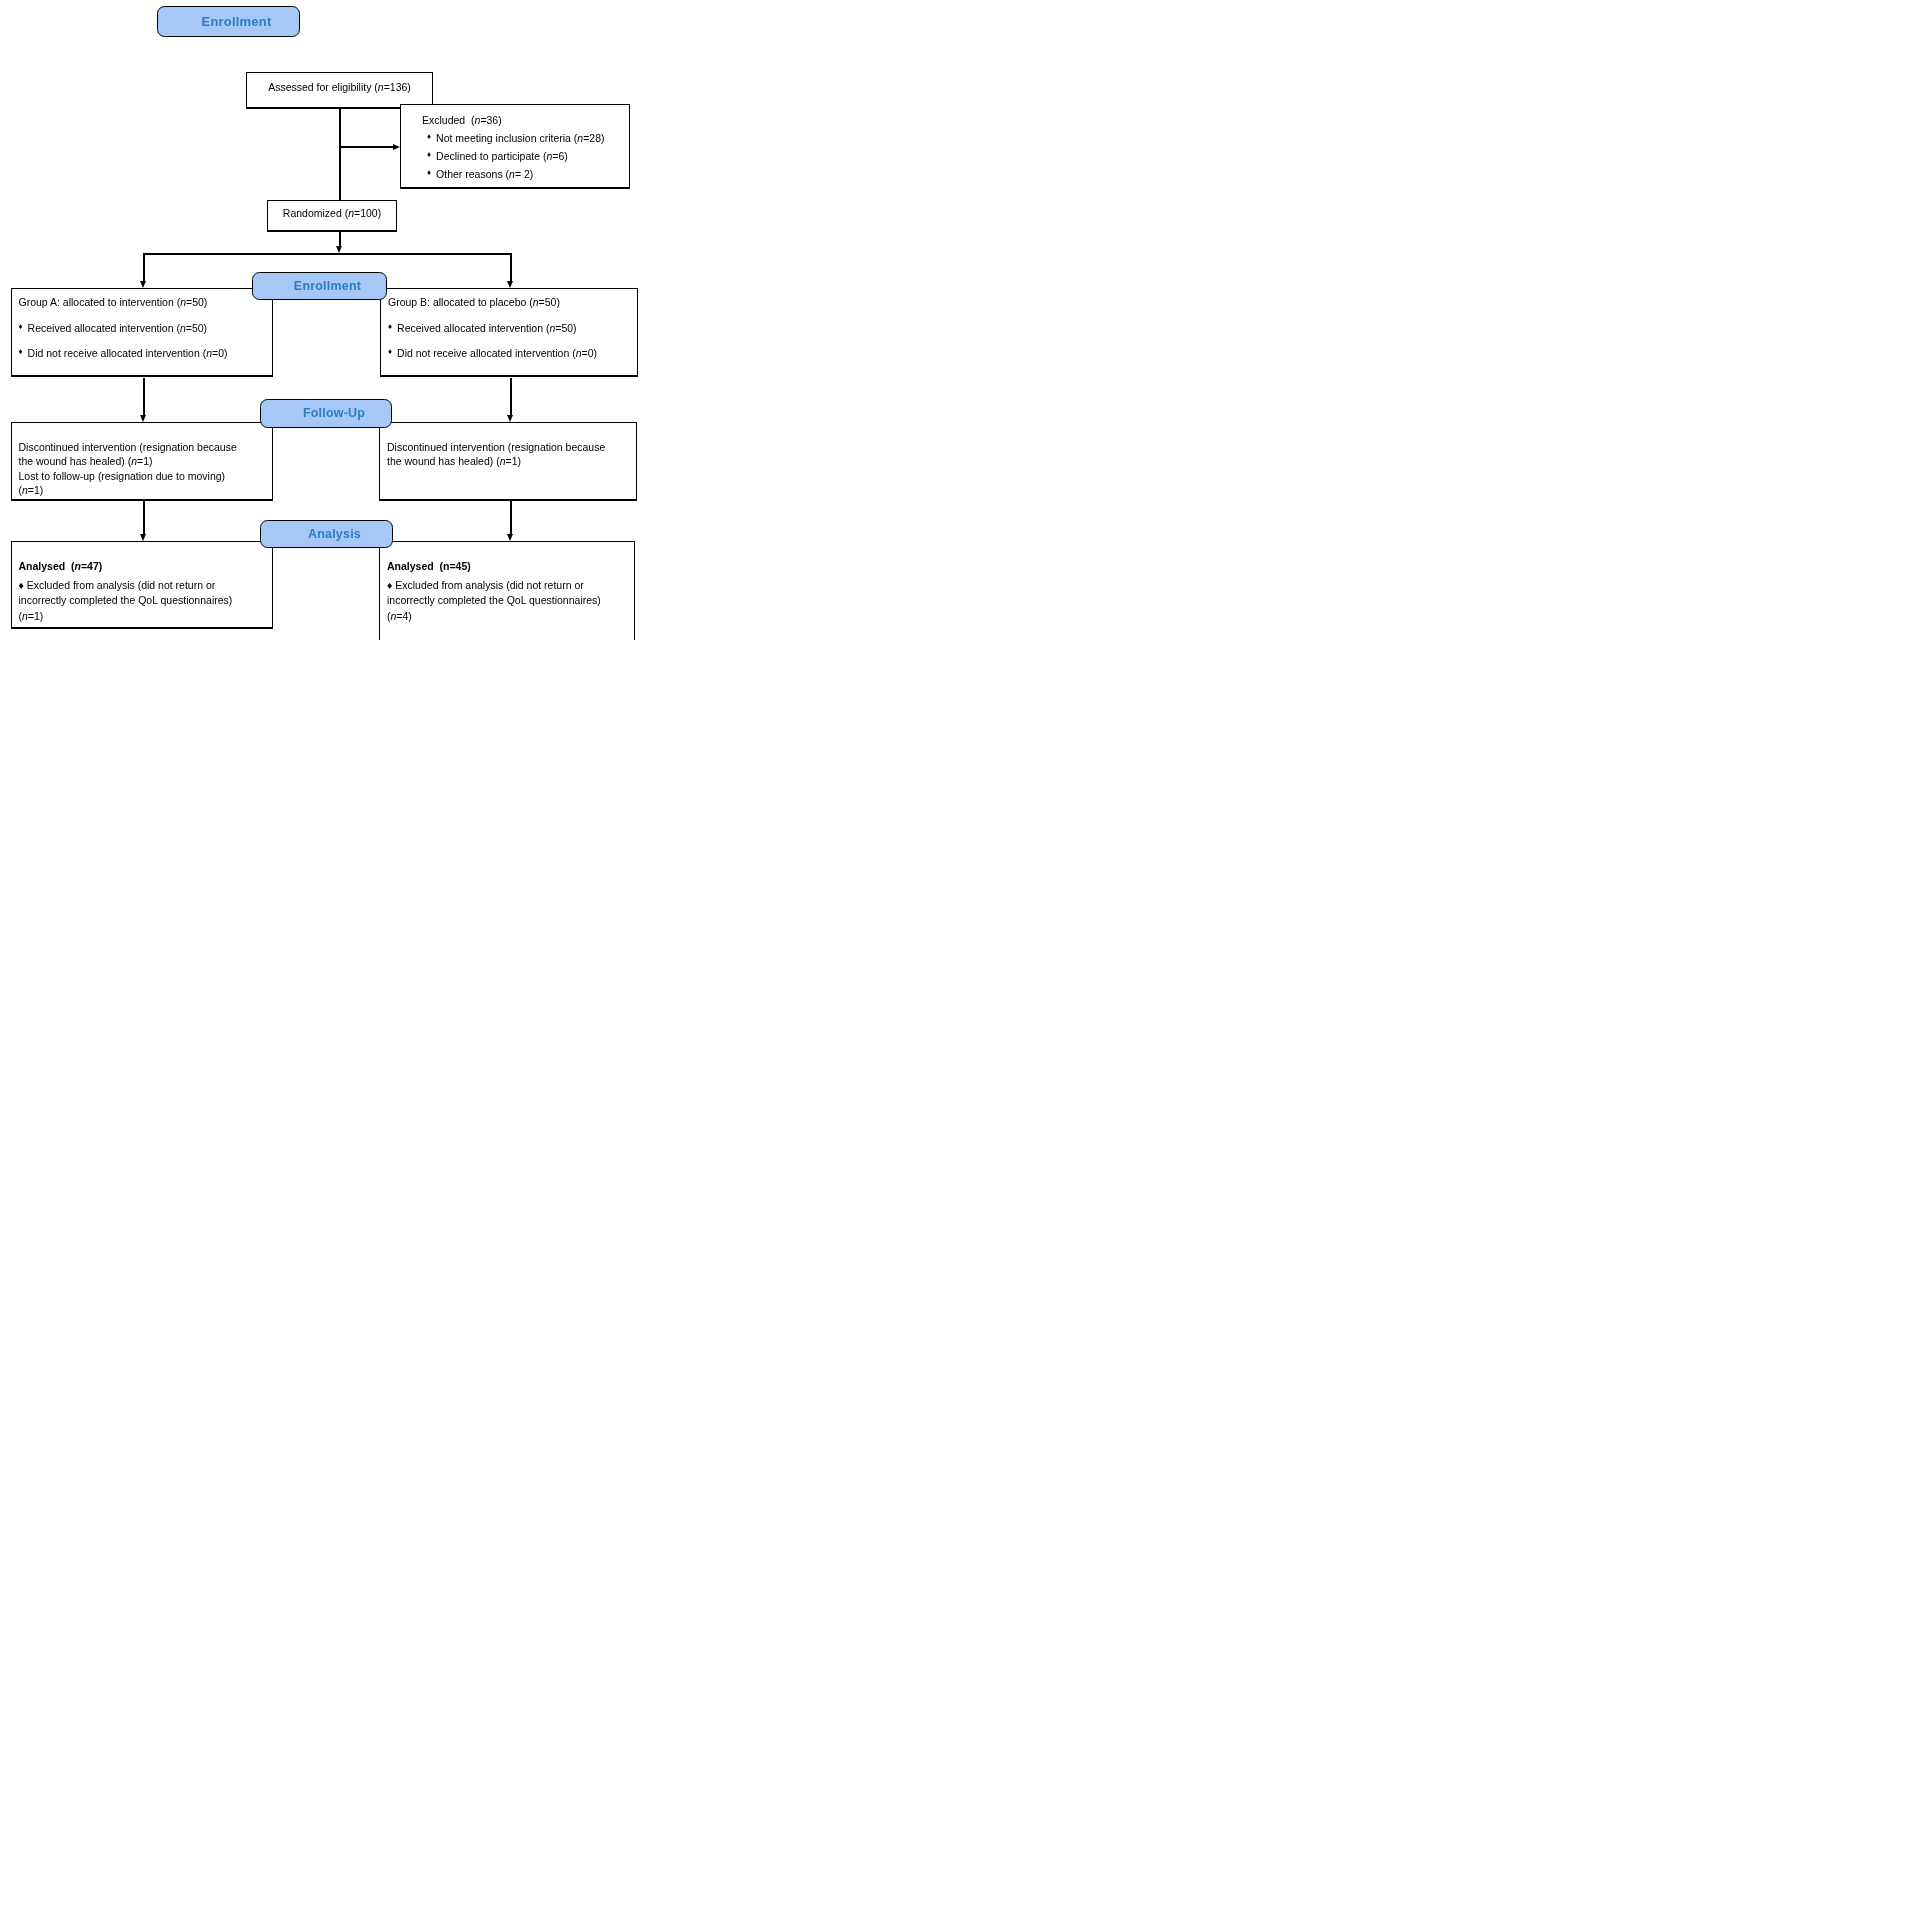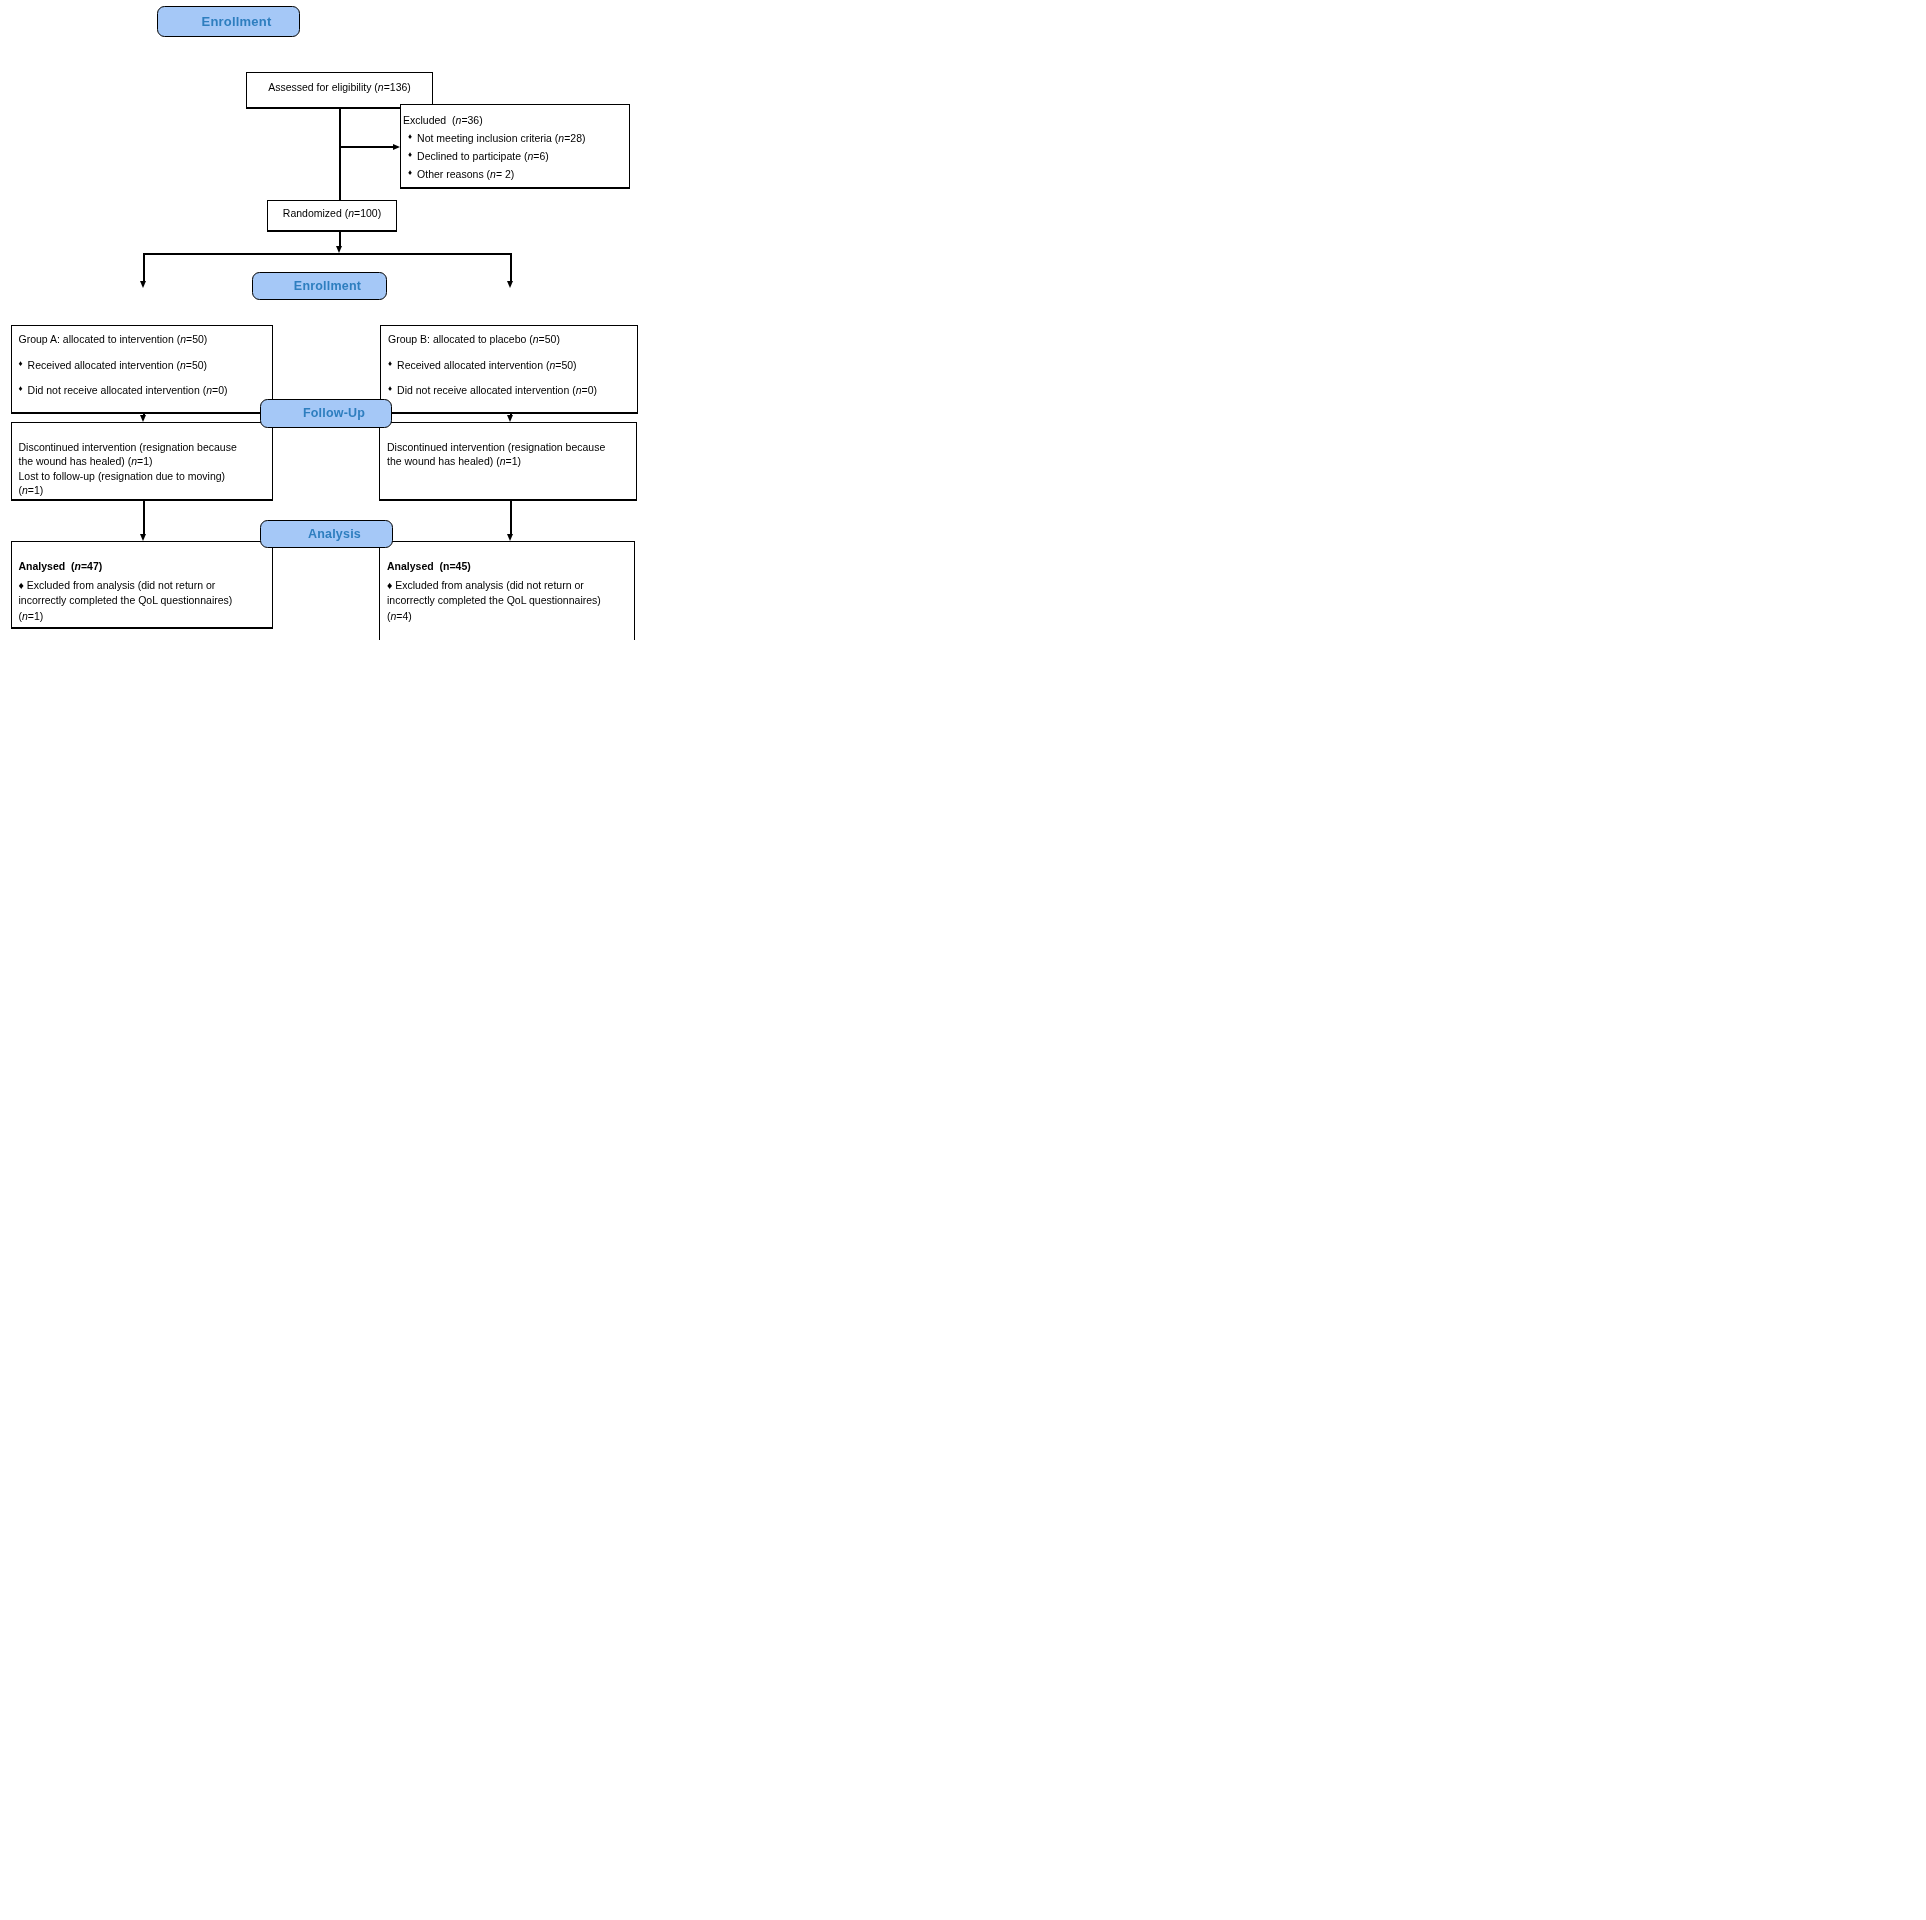--- a/index.html
+++ b/index.html
@@ -19,25 +19,25 @@
     letter-spacing:0.2px;
     padding-left:16px;
   }
   .center-text{display:flex;align-items:center;justify-content:center;padding-bottom:4px;text-align:center;}
   .vline{position:absolute;width:1.5px;background:#000;z-index:1;}
   .hline{position:absolute;height:1.5px;background:#000;z-index:1;}
   .arrow-down{position:absolute;width:0;height:0;border-left:3px solid transparent;
     border-right:3px solid transparent;border-top:7px solid #000;z-index:1;}
   .arrow-right{position:absolute;width:0;height:0;border-top:3px solid transparent;
     border-bottom:3px solid transparent;border-left:7px solid #000;z-index:1;}
-  .pad-list{padding:9px 6px 0 2px;}
+  .pad-list{padding:9px 6px 0 21px;}
   .item{display:flex;margin-top:5px;margin-left:5px;}
   .g-item{display:flex;margin-top:12.5px;}
   .diamond{font-size:8px;margin-right:5px;line-height:inherit;flex:0 0 auto;}
-  .g-pad{padding:7px 6px 0 7px;margin-top:37px;}
+  .g-pad{padding:7px 6px 0 7px;}
   .g-title{margin-bottom:12.5px;}
   .fu{padding:17px 6px 0 7px;line-height:1.38;white-space:normal;}
   .an{padding:18px 6px 0 7px;}
   .an-title{font-weight:bold;margin-bottom:4.5px;}
   .an-body{line-height:1.5;}
 </style>
 </head>
 <body>
 
 <div id="canvas">

